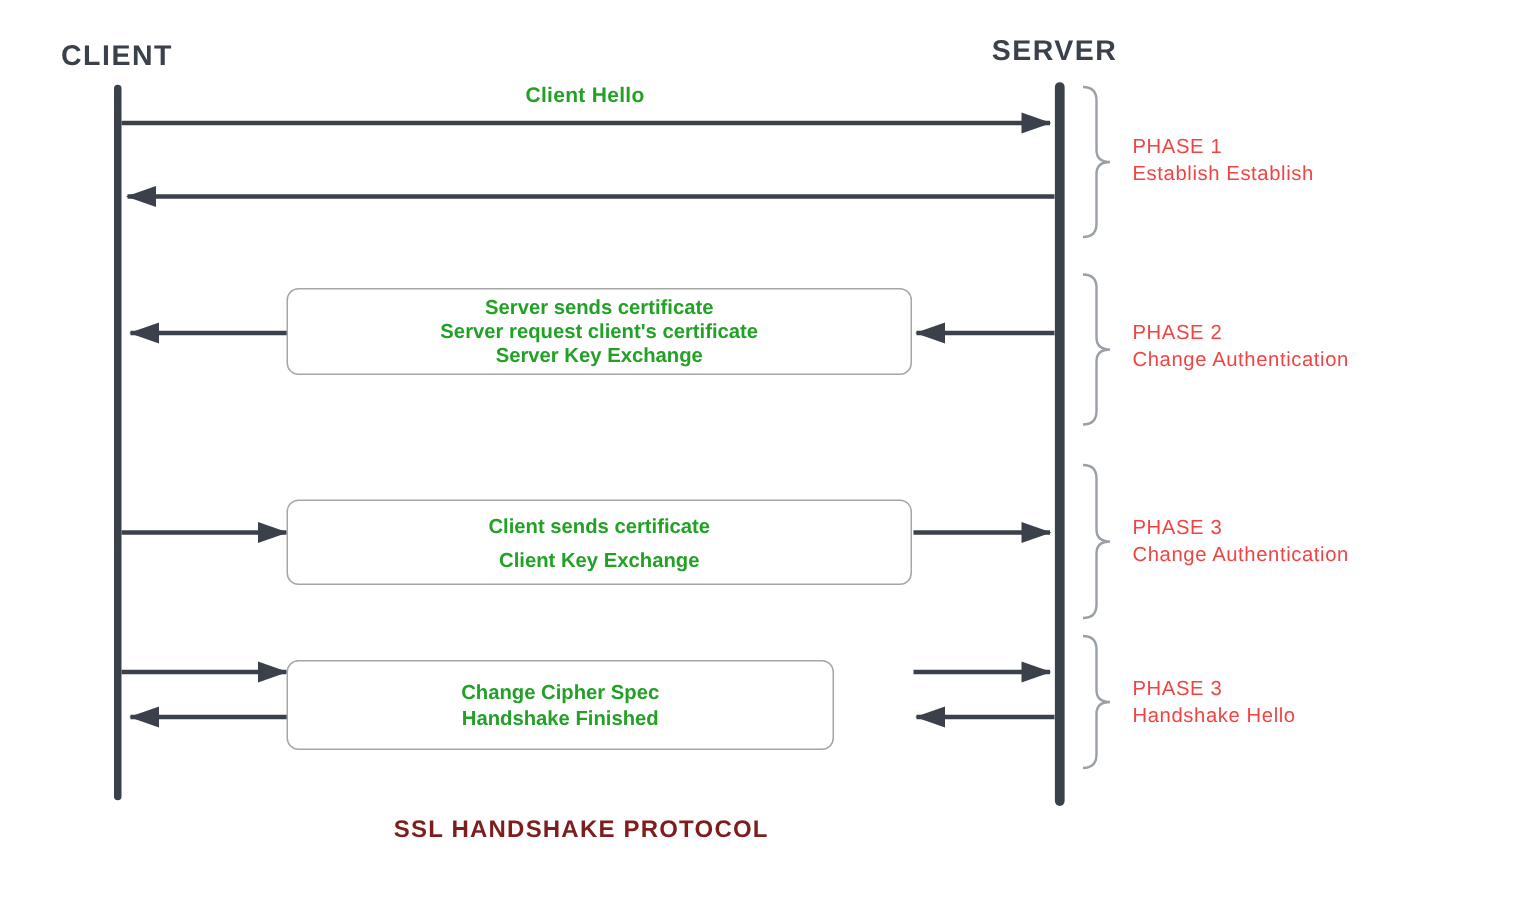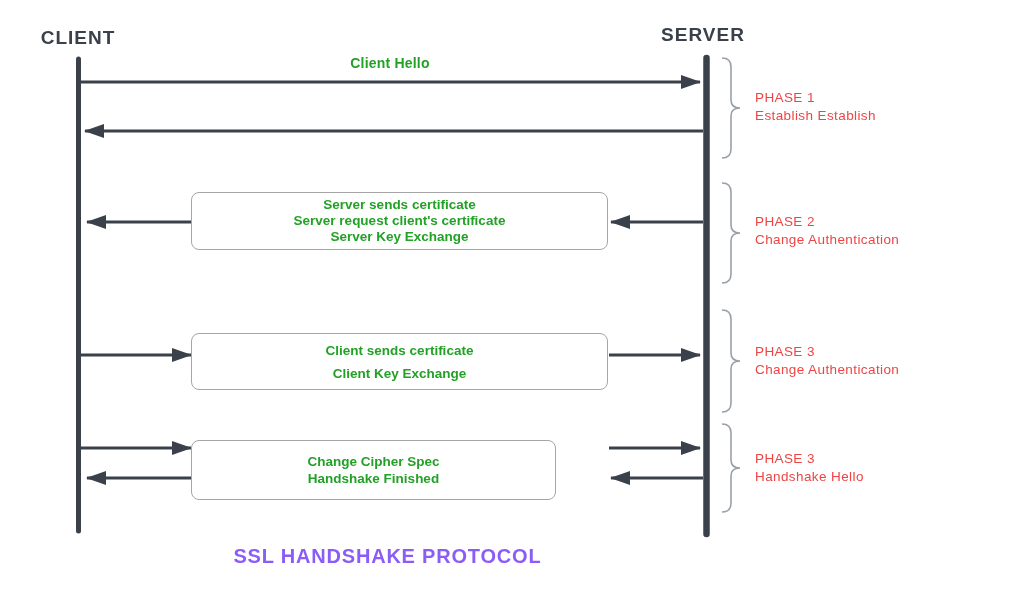--- a/index.html
+++ b/index.html
@@ -28,21 +28,21 @@
     display:flex; flex-direction:column;
     justify-content:center; align-items:center;
     font-size:13.5px; font-weight:bold; color:#23a127;
     text-align:center;
   }
   .phase-label {
     color:#ef4444; font-size:13.5px; line-height:17.5px;
     letter-spacing:0.4px; white-space:nowrap;
   }
   .title {
-    font-size:20px; font-weight:bold; color:#8b5cf6;
+    font-size:16px; font-weight:bold; color:#7f1d1d;
     letter-spacing:0.8px; text-align:center;
   }
 </style>
 </head>
 <body>
 
 <div class="canvas">
 
   <svg class="layer" width="1023" height="599" viewBox="0 0 1023 599">
     <defs>

